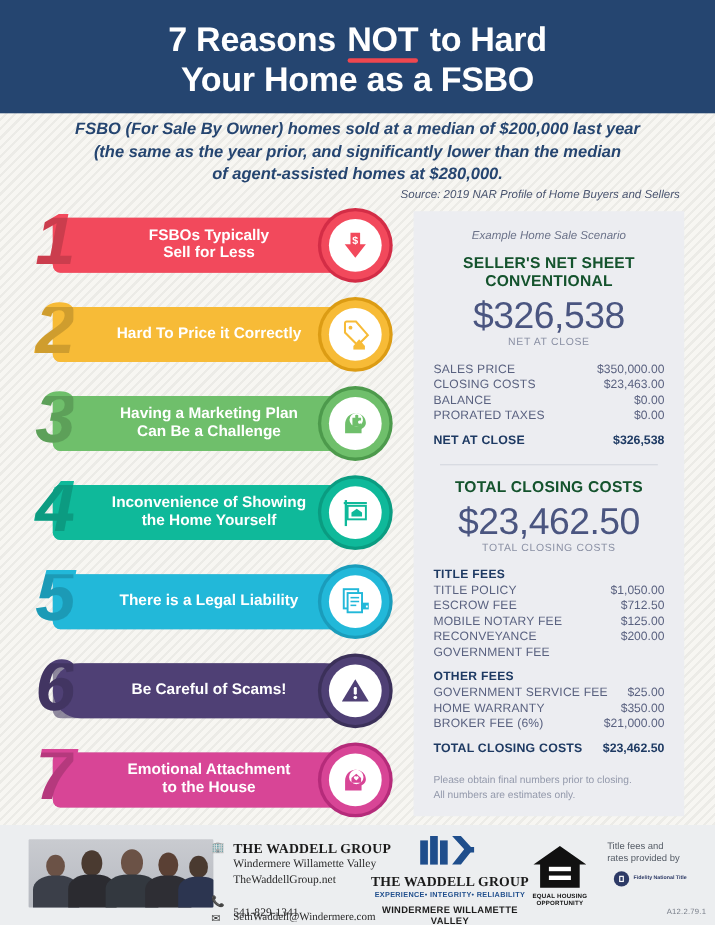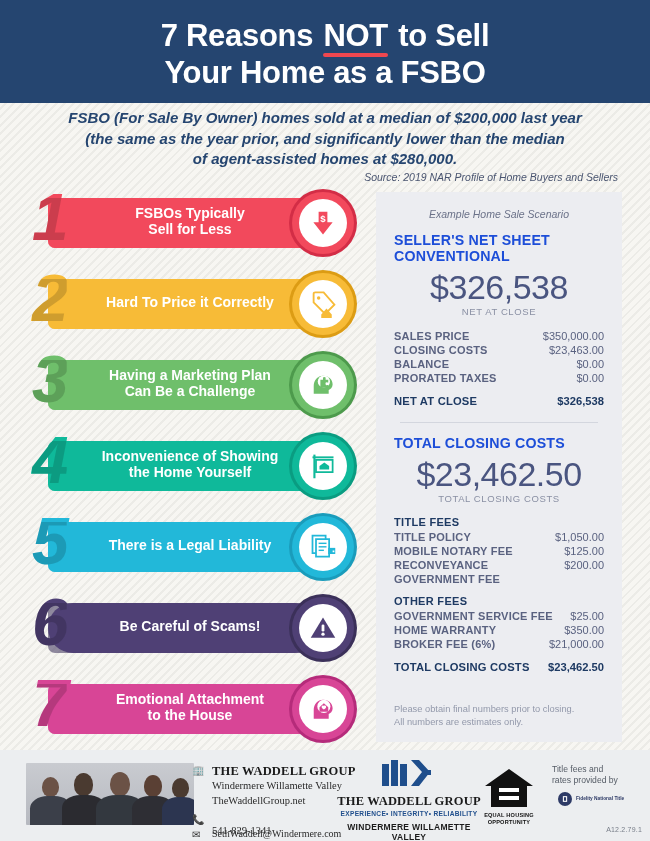--- a/index.html
+++ b/index.html
@@ -81,35 +81,35 @@
   
   .panel{
     position:absolute;left:376px;top:192px;width:246px;height:550px;
     background:#ecedf1;box-sizing:border-box;padding:12px 18px;
   }
   .p-scenario{
     text-align:center;color:#6b7289;font-style:italic;font-size:10.5px;
     margin:4px 0 12px 0;
   }
   .p-h1{
-    text-align:left;color:#1d4ed8;font-weight:bold;font-size:14.2px;
+    text-align:center;color:#14532d;font-weight:bold;font-size:14.2px;
     line-height:16px;letter-spacing:.2px;
   }
   .p-big{
     text-align:center;color:#4a5580;font-size:34px;line-height:42px;
     font-weight:normal;letter-spacing:-0.5px;margin-top:2px;
   }
   .p-caption{
     text-align:center;color:#8a90a4;font-size:9.5px;letter-spacing:.6px;
     margin-top:-2px;margin-bottom:12px;
   }
   .kv{display:flex;justify-content:space-between;align-items:flex-start;
       color:#5a6versus;font-size:11px;line-height:14px;}
   .kv{color:#5a6280;}
-  .kv .k{letter-spacing:.2px;font-weight:bold;}
+  .kv .k{letter-spacing:.2px;}
   .kv .v{text-align:right;white-space:nowrap;padding-left:6px;}
   .kv.bold{color:#1e3a63;font-weight:bold;font-size:11.2px;}
   .kv.bold .v{font-weight:bold;}
   .sp{height:9px;}
   .divider{height:1px;background:#d3d6de;margin:14px 6px 12px 6px;}
   .sect-title{
     color:#1e3a63;font-weight:bold;font-size:11px;letter-spacing:.3px;
     margin-bottom:2px;
   }
   .disclaimer{
@@ -165,21 +165,21 @@
   .fid-circle{width:14px;height:14px;border-radius:50%;background:#2d3a66;
     display:flex;align-items:center;justify-content:center;}
   .fid-name{color:#2d3a66;font-size:4.8px;font-weight:bold;line-height:6px;}
   .code{position:absolute;right:8px;top:76px;color:#777d88;font-size:7px;letter-spacing:.2px;}
 </style>
 </head>
 <body>
 
 <div class="header">
   <div class="title-line">
-    <span>7 Reasons </span><span class="not-word">NOT</span><span> to Sell</span>
+    <span>7 Reasons </span><span class="not-word">NOT</span><span> to Hard</span>
   </div>
   <div class="title-line">Your Home as a FSBO</div>
 </div>
 
 <div class="subhead">
   <div>FSBO (For Sale By Owner) homes sold at a median of $200,000 last year</div>
   <div>(the same as the year prior, and significantly lower than the median</div>
   <div>of agent-assisted homes at $280,000.</div>
 </div>
 <div class="source">Source: 2019 NAR Profile of Home Buyers and Sellers</div>
@@ -339,20 +339,24 @@
 
   <div class="p-h1">TOTAL CLOSING COSTS</div>
   <div class="p-big">$23,462.50</div>
   <div class="p-caption">TOTAL CLOSING COSTS</div>
 
   <div class="sect-title">TITLE FEES</div>
   <div id="title-fees">
       <div class="kv">
         <span class="k">TITLE POLICY</span>
         <span class="v">$1,050.00</span>
+      </div>
+      <div class="kv">
+        <span class="k">ESCROW FEE</span>
+        <span class="v">$712.50</span>
       </div>
       <div class="kv">
         <span class="k">MOBILE NOTARY FEE</span>
         <span class="v">$125.00</span>
       </div>
       <div class="kv">
         <span class="k">RECONVEYANCE GOVERNMENT FEE</span>
         <span class="v">$200.00</span>
       </div>
     </div>

